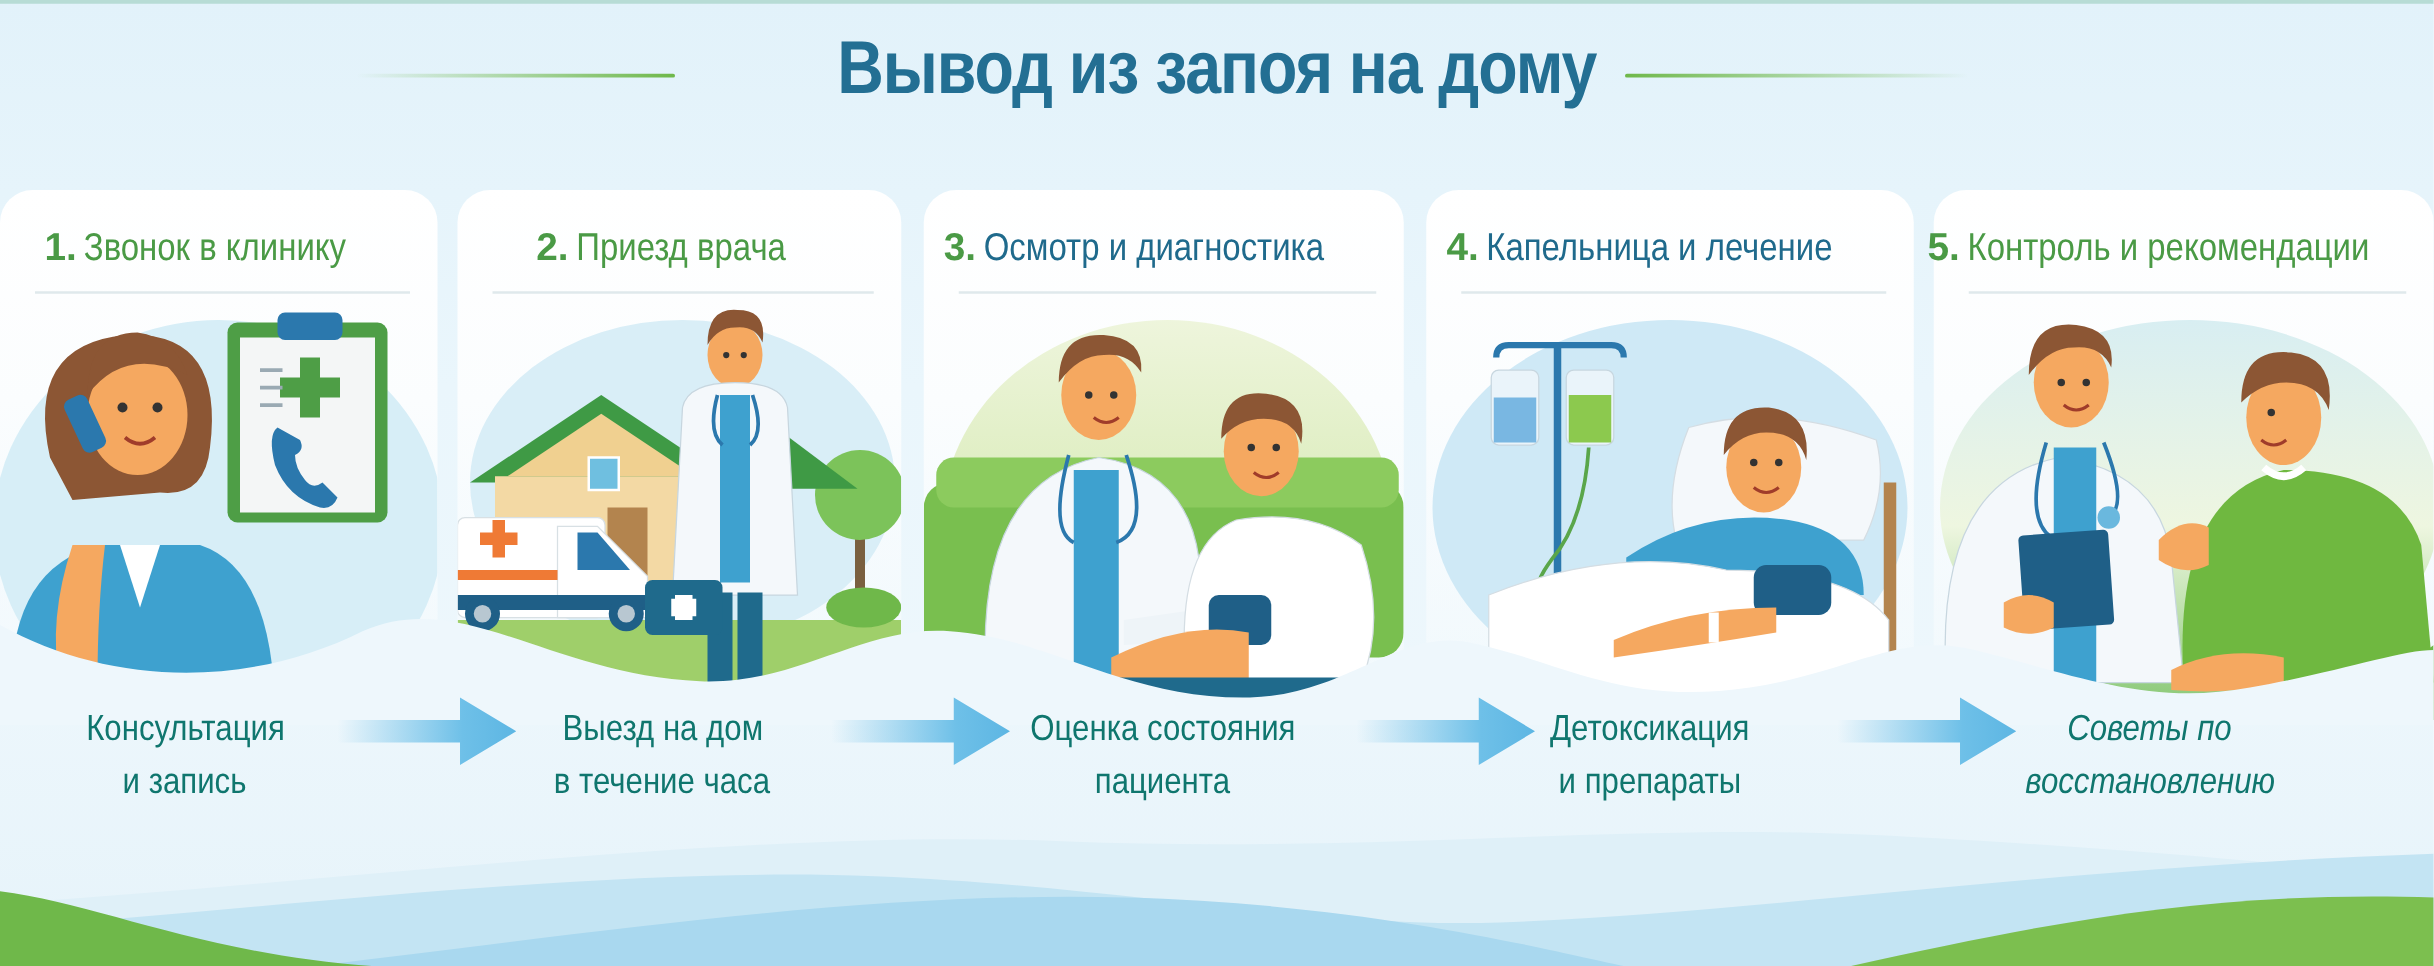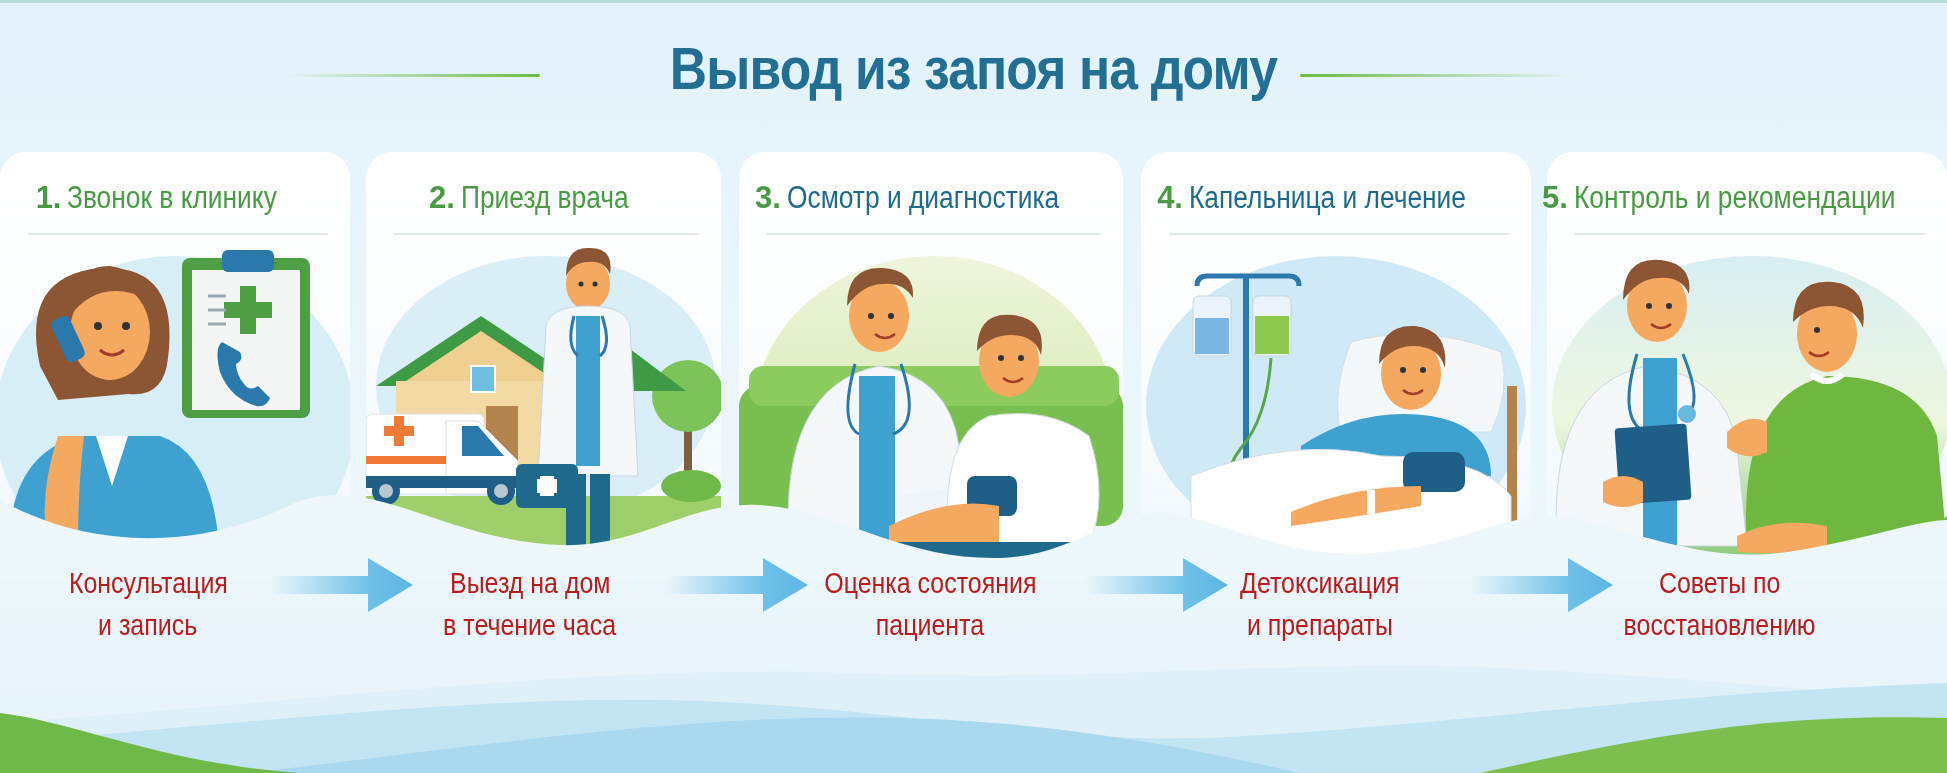--- a/index.html
+++ b/index.html
@@ -3,21 +3,21 @@
 <meta charset="utf-8">
 <style>
   * { box-sizing: border-box; margin: 0; padding: 0; }
   html, body { width: 1947px; height: 773px; overflow: hidden; }
   body {
     position: relative;
     font-family: "Liberation Sans", "DejaVu Sans", sans-serif;
     background: linear-gradient(180deg, #e2f2fa 0%, #eaf6fc 40%, #edf7fc 70%, #e6f3fa 100%);
   }
   .top-strip { position:absolute; left:0; top:0; width:1947px; height:3px; background:#b7dcd5; }
-  .title-wrap { position:absolute; left:0; top:30px; width:1874px; height:80px; }
+  .title-wrap { position:absolute; left:0; top:15px; width:1874px; height:80px; }
   .title-line { position:absolute; top:44px; height:3px; border-radius:2px; }
   .title-line.left { left:285px; width:255px; background:linear-gradient(90deg, rgba(110,184,70,0) 0%, #6fb84a 100%); }
   .title-line.right { left:1300px; width:275px; background:linear-gradient(90deg, #6fb84a 0%, rgba(110,184,70,0) 100%); }
   .title {
     position:absolute; left:0; width:1947px; top:4px; text-align:center;
     font-size:60px; font-weight:bold; color:#236f93; letter-spacing:-1px;
     transform: scaleX(0.86); transform-origin: 973px 0;
   }
   .card {
     position:absolute; top:152px; height:420px;
@@ -29,21 +29,21 @@
     display:flex; align-items:baseline; justify-content:center;
     font-size:31px; white-space:nowrap;
   }
   .card-head .num { font-weight:bold; margin-right:6px; }
   .card-head .txt { transform: scaleX(0.85); display:inline-block; transform-origin: left center; }
   .card-rule { position:absolute; left:28px; right:22px; top:81px; height:2px; background:#dfe9ec; }
   .illus { position:absolute; left:0; right:0; top:94px; height:330px; overflow:hidden; }
   .wave { position:absolute; left:0; top:480px; width:1947px; height:100px; }
   .caption {
     position:absolute; top:562px; width:260px; text-align:center;
-    font-size:29px; line-height:42px; color:#b91c1c;
+    font-size:29px; line-height:42px; color:#0f766e;
   }
   .caption span { display:inline-block; transform: scaleX(0.86); }
   .arrow { position:absolute; top:556px; width:145px; height:58px; }
   .hills { position:absolute; left:0; bottom:0; width:1947px; height:110px; }
 </style>
 </head>
 <body>
 
 <div class="top-strip"></div>
 
@@ -270,21 +270,21 @@
   <span>в течение часа</span>
 </div>
 <div class="caption" style="left:800px;text-decoration:underline;">
   <span>Оценка состояния</span><br>
   <span>пациента</span>
 </div>
 <div class="caption" style="left:1190px;">
   <span>Детоксикация</span><br>
   <span>и препараты</span>
 </div>
-<div class="caption" style="left:1590px;">
+<div class="caption" style="left:1590px;font-style:italic;">
   <span>Советы по</span><br>
   <span>восстановлению</span>
 </div>
 
 <svg class="arrow" style="left:270px;" viewBox="0 0 145 58">
   <defs>
       <linearGradient id="ag1" x1="0" x2="1">
         <stop offset="0" stop-color="#6ec0e8" stop-opacity="0"></stop>
         <stop offset="0.7" stop-color="#6ec0e8"></stop>
         <stop offset="1" stop-color="#5db6e3"></stop>

